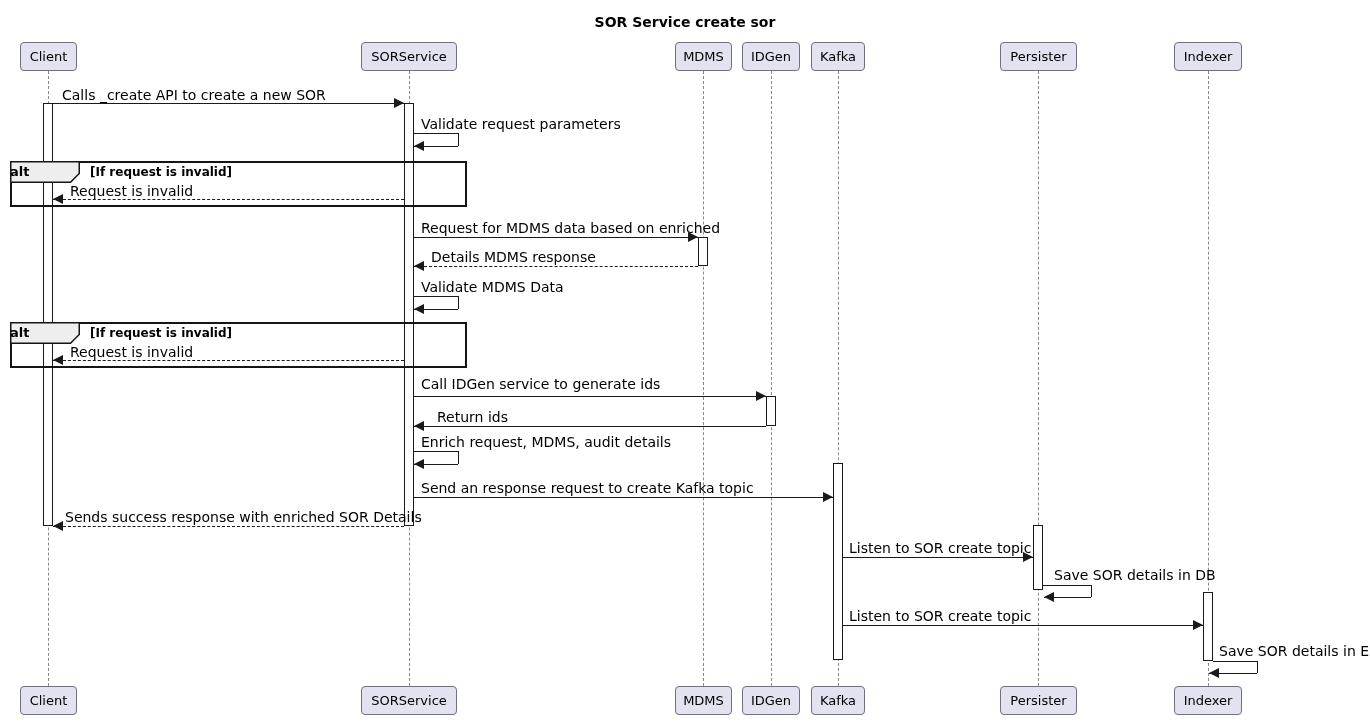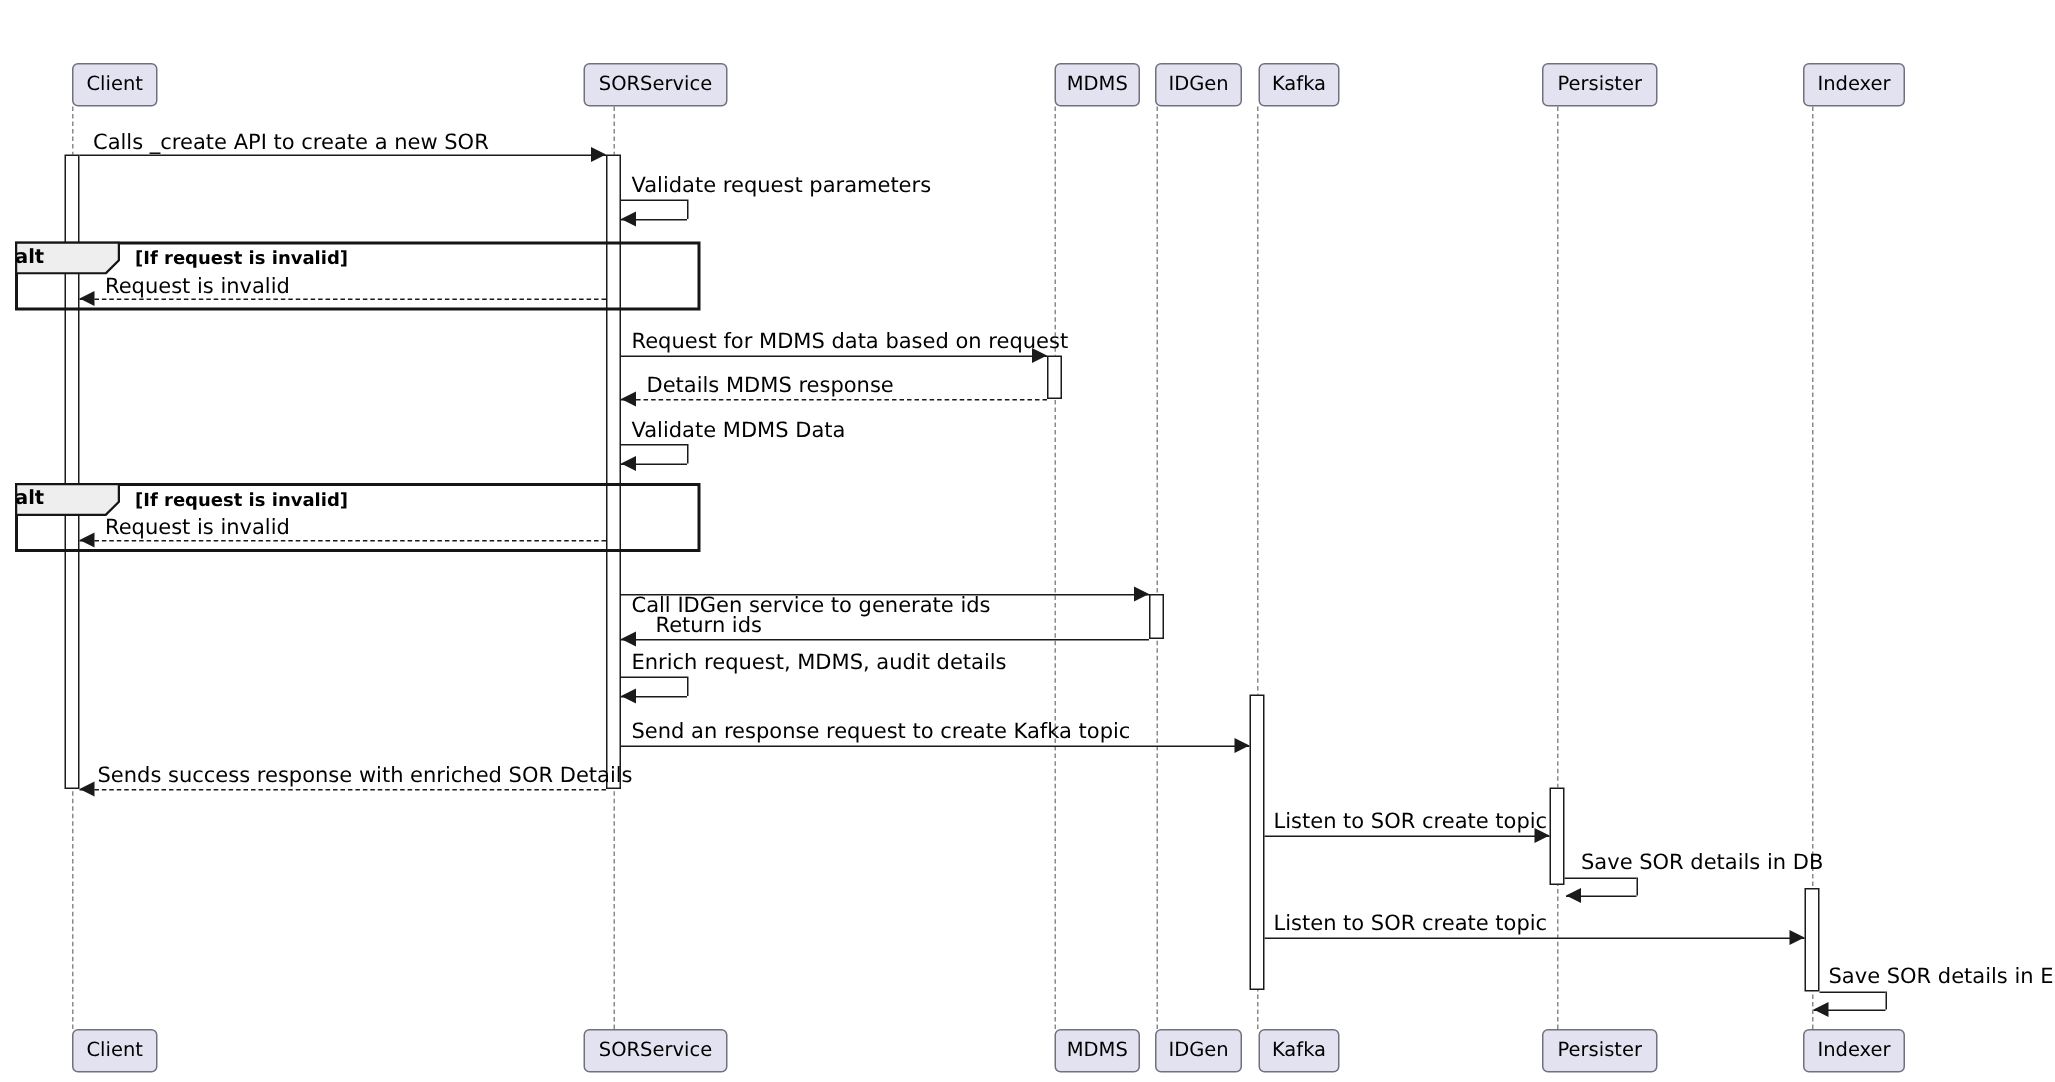--- a/index.html
+++ b/index.html
@@ -3,40 +3,41 @@
 <meta charset="utf-8">
 <style>
   html,body{margin:0;padding:0;background:#fff;}
   .diagram{position:relative;width:1370px;height:721px;background:var(--background,#fff);
            font-family:"DejaVu Sans","Liberation Sans",sans-serif;color:var(--text,#000);overflow:hidden;}
   .title{position:absolute;top:14px;left:0;width:100%;text-align:center;
          font-weight:bold;font-size:14px;}
   .lifeline{position:absolute;top:71px;height:615px;width:0;border-left:1px dashed var(--lifeline,#888);}
   .pbox{position:absolute;height:29px;box-sizing:border-box;background:var(--participant-fill,#E2E2F0);
         border:1px solid var(--participant-border,#70707E);border-radius:4px;
-        display:flex;align-items:center;justify-content:center;font-size:13px;margin-left:28px;}
+        display:flex;align-items:center;justify-content:center;font-size:13px;}
   .act{position:absolute;width:10px;box-sizing:border-box;background:var(--activation-fill,#fff);
        border:1px solid var(--line,#1a1a1a);}
   .frame{position:absolute;box-sizing:border-box;border:2px solid var(--frame-border,#151515);}
   .ftab{position:absolute;left:-2px;top:-2px;}
   .fop{position:absolute;left:-2px;top:1px;width:64px;font-weight:bold;font-size:13px;}
   .fguard{position:absolute;left:78px;top:2px;font-weight:bold;font-size:12px;white-space:nowrap;}
   .mlabel{position:absolute;font-size:14px;white-space:nowrap;line-height:15px;}
   .mline{position:absolute;height:0;border-top:1px solid var(--line,#1a1a1a);}
   .mline.dashed{border-top-style:dashed;}
   .vline{position:absolute;width:0;border-left:1px solid var(--line,#1a1a1a);}
   .arrR,.arrL{position:absolute;width:0;height:0;border-top:5px solid transparent;border-bottom:5px solid transparent;}
   .arrR{border-left:10px solid var(--line,#1a1a1a);}
   .arrL{border-right:10px solid var(--line,#1a1a1a);}
 </style>
 </head>
 <body>
 
 <div class="diagram">
 
+  <div class="title">SOR Service create sor</div>
 
   <div class="lifeline" style="left:48px"></div>
   <div class="lifeline" style="left:409px"></div>
   <div class="lifeline" style="left:703px"></div>
   <div class="lifeline" style="left:771px"></div>
   <div class="lifeline" style="left:838px"></div>
   <div class="lifeline" style="left:1038px"></div>
   <div class="lifeline" style="left:1208px"></div>
 
   <div class="act" style="left:43px;top:103px;height:423px"></div>
@@ -77,21 +78,21 @@
     <div class="arrL" style="left:414px;top:141px"></div>
   </div>
 
   <div>
     <div class="mlabel" style="left:70px;top:184px">Request is invalid</div>
     <div class="mline dashed" style="left:53px;top:199px;width:351px"></div>
     <div class="arrL" style="left:53px;top:194px"></div>
   </div>
 
   <div>
-    <div class="mlabel" style="left:421px;top:221px">Request for MDMS data based on request</div>
+    <div class="mlabel" style="left:421px;top:221px">Request for MDMS data based on enriched</div>
     <div class="mline" style="left:414px;top:237px;width:284px"></div>
     <div class="arrR" style="left:688px;top:232px"></div>
   </div>
 
   <div>
     <div class="mlabel" style="left:431px;top:250px">Details MDMS response</div>
     <div class="mline dashed" style="left:414px;top:266px;width:284px"></div>
     <div class="arrL" style="left:414px;top:261px"></div>
   </div>
 
@@ -103,21 +104,21 @@
     <div class="arrL" style="left:414px;top:304px"></div>
   </div>
 
   <div>
     <div class="mlabel" style="left:70px;top:345px">Request is invalid</div>
     <div class="mline dashed" style="left:53px;top:360px;width:351px"></div>
     <div class="arrL" style="left:53px;top:355px"></div>
   </div>
 
   <div>
-    <div class="mlabel" style="left:421px;top:397px">Call IDGen service to generate ids</div>
+    <div class="mlabel" style="left:421px;top:377px">Call IDGen service to generate ids</div>
     <div class="mline" style="left:414px;top:396px;width:352px"></div>
     <div class="arrR" style="left:756px;top:391px"></div>
   </div>
 
   <div>
     <div class="mlabel" style="left:437px;top:410px">Return ids</div>
     <div class="mline" style="left:414px;top:426px;width:352px"></div>
     <div class="arrL" style="left:414px;top:421px"></div>
   </div>
 

